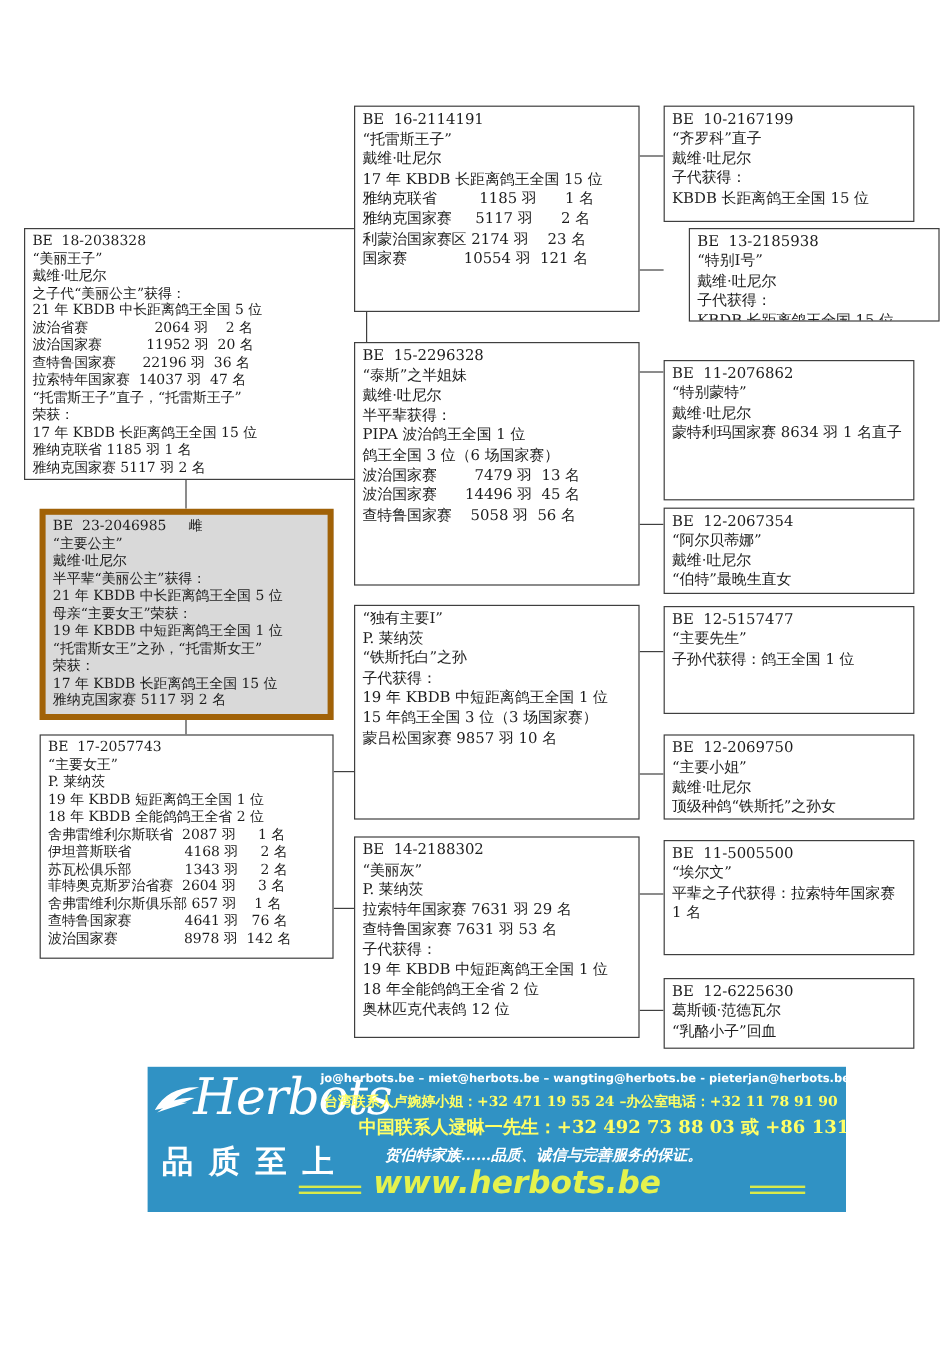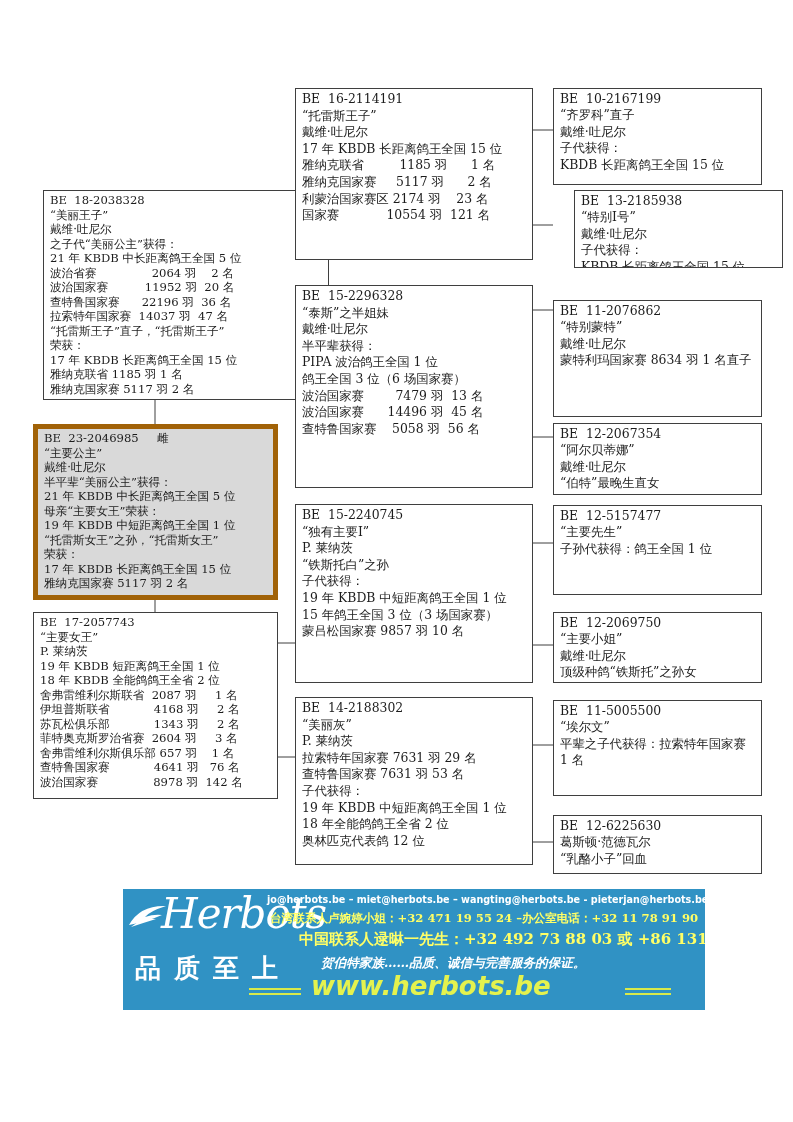--- a/index.html
+++ b/index.html
@@ -97,21 +97,21 @@
     <line x1="533" y1="225" x2="553" y2="225"></line>
     <line x1="533" y1="310" x2="553" y2="310"></line>
     <line x1="533" y1="437" x2="553" y2="437"></line>
     <line x1="533" y1="543" x2="553" y2="543"></line>
     <line x1="533" y1="645" x2="553" y2="645"></line>
     <line x1="533" y1="745" x2="553" y2="745"></line>
     <line x1="533" y1="842" x2="553" y2="842"></line>
   </g>
 </svg>
 
-<div class="box col-left" style="left:43px;top:190px;width:286px;height:210px">
+<div class="box col-left" style="left:20px;top:190px;width:286px;height:210px">
   <div class="bline">BE  18-2038328</div>
   <div>
       <div class="bline">“美丽王子”</div>
       <div class="bline">戴维·吐尼尔</div>
       <div class="bline">之子代“美丽公主”获得：</div>
       <div class="bline">21 年 KBDB 中长距离鸽王全国 5 位</div>
       <div class="bline">波治省赛               2064 羽    2 名</div>
       <div class="bline">波治国家赛          11952 羽  20 名</div>
       <div class="bline">查特鲁国家赛      22196 羽  36 名</div>
       <div class="bline">拉索特年国家赛  14037 羽  47 名</div>
@@ -177,21 +177,20 @@
       <div class="bline">半平辈获得：</div>
       <div class="bline">PIPA 波治鸽王全国 1 位</div>
       <div class="bline">鸽王全国 3 位（6 场国家赛）</div>
       <div class="bline">波治国家赛        7479 羽  13 名</div>
       <div class="bline">波治国家赛      14496 羽  45 名</div>
       <div class="bline">查特鲁国家赛    5058 羽  56 名</div>
     </div>
 </div>
 
 <div class="box col-mid" style="left:295px;top:504px;width:238px;height:179px">
-  <div class="bline">BE  15-2240745</div>
   <div>
       <div class="bline">“独有主要Ⅰ”</div>
       <div class="bline">P. 莱纳茨</div>
       <div class="bline">“铁斯托白”之孙</div>
       <div class="bline">子代获得：</div>
       <div class="bline">19 年 KBDB 中短距离鸽王全国 1 位</div>
       <div class="bline">15 年鸽王全国 3 位（3 场国家赛）</div>
       <div class="bline">蒙吕松国家赛 9857 羽 10 名</div>
     </div>
 </div>

